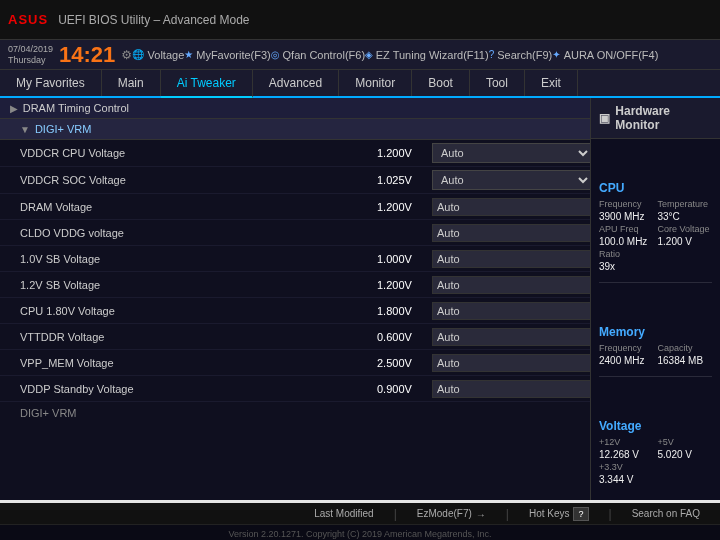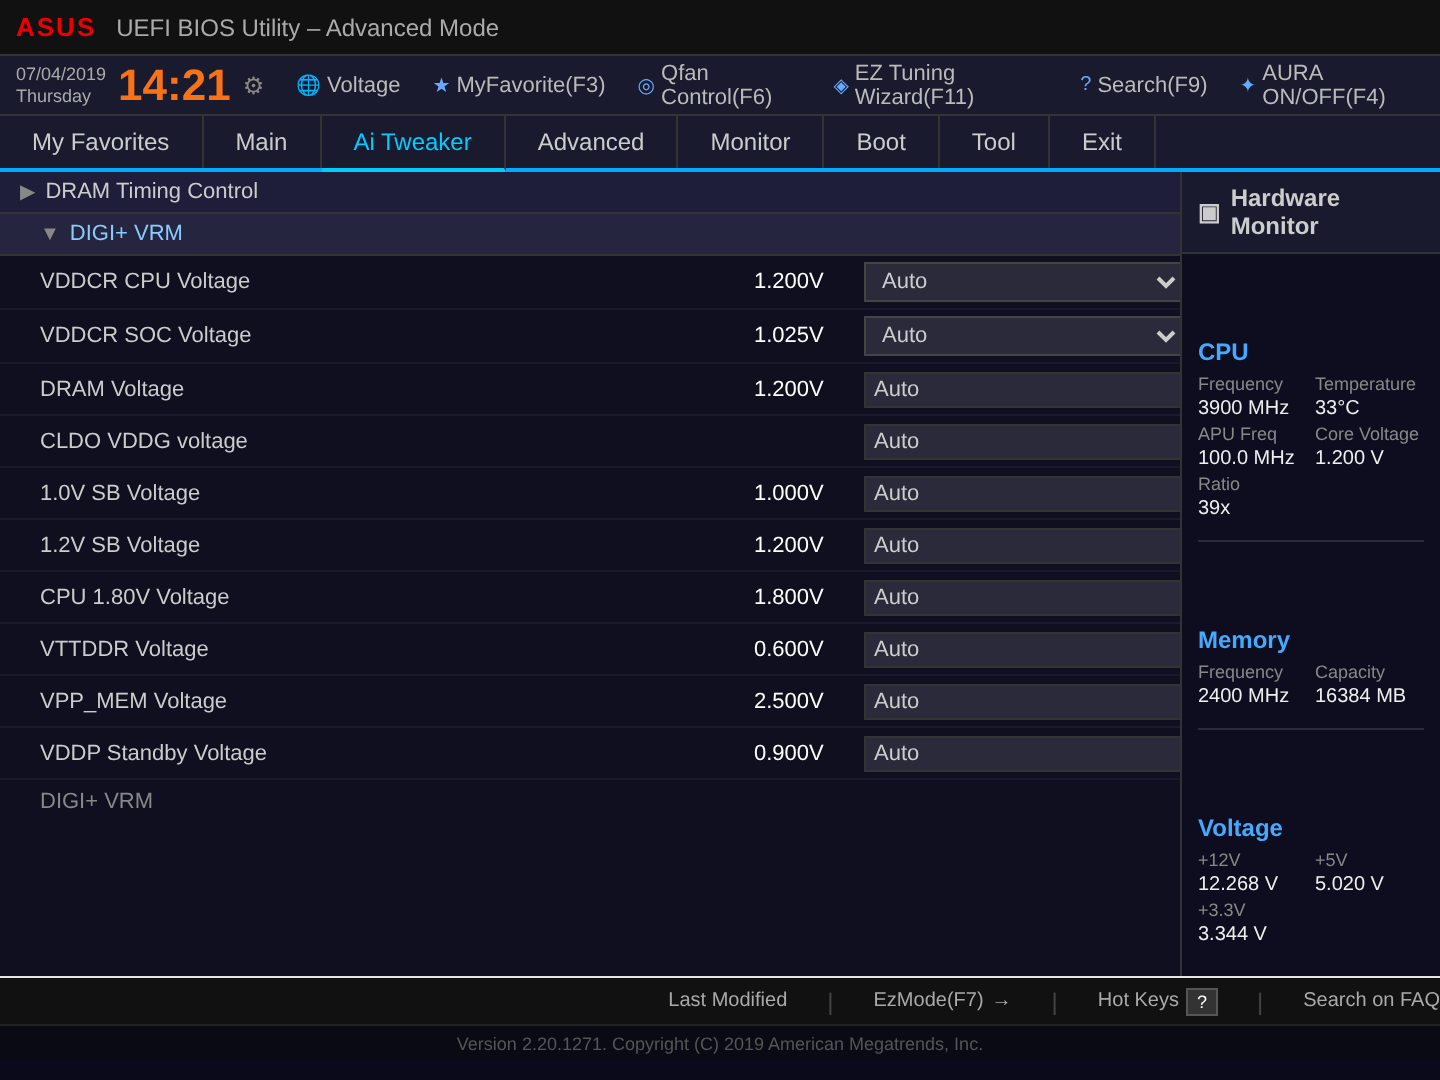--- a/index.html
+++ b/index.html
@@ -9,21 +9,21 @@
       background: #0a0a1a;
       font-family: Arial, sans-serif;
       font-size: 12px;
       color: #ccc;
       overflow: hidden;
     }
 
     
     #topbar {
       background: #111;
-      height: 28px;
+      height: 40px;
       display: flex;
       align-items: center;
       padding: 0 8px;
       gap: 10px;
       border-bottom: 1px solid #333;
     }
     #logo {
       color: #e00;
       font-weight: bold;
       font-size: 13px;
@@ -34,21 +34,21 @@
       font-size: 12px;
     }
 
     
     #infobar {
       background: #1a1a2e;
       height: 30px;
       display: flex;
       align-items: center;
       padding: 0 8px;
-      gap: 16px;
+      gap: 0;
       border-bottom: 1px solid #333;
     }
     .info-item { color: #bbb; font-size: 11px; display: flex; align-items: center; gap: 3px; }
     .info-icon { color: #6af; font-size: 10px; }
 
     
     #navtabs {
       background: #1a1a2e;
       height: 28px;
       display: flex;
@@ -181,25 +181,25 @@
     .hw-divider {
       border: none;
       border-top: 1px solid #2a2a3a;
       margin: 4px 8px;
     }
 
     
     #footer {
       height: 24px;
       background: #111;
-      border-top: 1px solid #e5e5e5;
+      border-top: 3px solid #e5e5e5;
       display: flex;
       align-items: center;
       justify-content: flex-end;
-      padding: 0 0;
+      padding: 0 20px;
       gap: 20px;
     }
     .footer-item {
       color: #aaa;
       font-size: 10px;
       display: flex;
       align-items: center;
       gap: 4px;
     }
     .footer-key {

